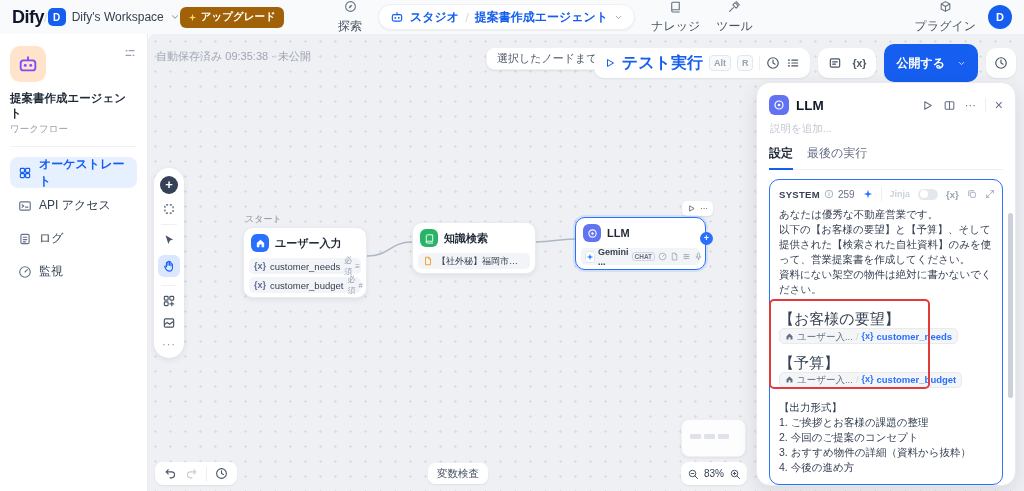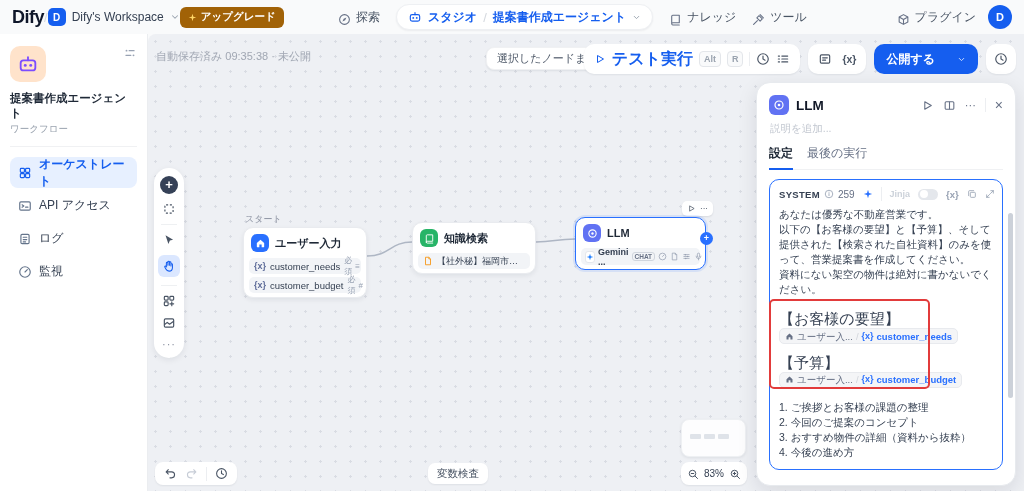--- a/index.html
+++ b/index.html
@@ -11,21 +11,21 @@
   
   .navbar { position:absolute; top:0; left:0; right:0; height:34px; display:flex; align-items:center; padding:0 12px; }
   .nav-left { display:flex; align-items:center; gap:0; }
   .logo { font-size:18px; font-weight:800; letter-spacing:-0.5px; color:#0f172a; }
   .slash { color:#d4d8de; font-size:13px; }
   .ws-chip { display:flex; align-items:center; gap:6px; cursor:pointer; }
   .ws-avatar { width:18px; height:18px; border-radius:5px; background:#155eef; color:#fff; font-size:10px; font-weight:700; display:flex; align-items:center; justify-content:center; }
   .ws-name { font-size:12px; font-weight:400; color:#354052; }
   .upgrade-btn { display:flex; align-items:center; gap:4px; height:21px; padding:0 8px; border-radius:6px; background:#a16207; color:#fff; font-size:10.5px; font-weight:700; }
   .nav-center { position:absolute; left:338px; top:0; height:34px; display:flex; align-items:center; gap:16px; }
-  .nav-item { display:flex; align-items:flex-end; gap:5px; font-size:12px; font-weight:500; color:#495464; cursor:pointer; }
+  .nav-item { display:flex; align-items:center; gap:5px; font-size:12px; font-weight:500; color:#495464; cursor:pointer;flex-direction:column; }
   .studio-pill { display:flex; align-items:center; gap:6px; height:26px; padding:0 11px; background:#fff; border:1px solid #eef0f3; border-radius:14px; box-shadow:0 1px 2px rgba(16,24,40,.06); }
   .studio-pill .lbl { font-size:12px; font-weight:700; color:#155eef; }
   .nav-right { margin-left:auto; display:flex; align-items:center; gap:12px; }
   .avatar { width:24px; height:24px; border-radius:50%; background:#155eef; color:#fff; font-size:11px; font-weight:700; display:flex; align-items:center; justify-content:center; }
 
   
   .sidebar { position:absolute; top:34px; left:0; bottom:0; width:148px; background:#fff; border-right:1px solid #ebedf0; padding:12px 10px; }
   .sb-head { display:flex; justify-content:space-between; align-items:flex-start; }
   .app-icon { width:36px; height:36px; border-radius:10px; background:#ffe3cb; display:flex; align-items:center; justify-content:center; }
   .sb-title { margin-top:9px; font-size:11.5px; font-weight:700; color:#1f2937; }
@@ -39,21 +39,21 @@
   
   .canvas { position:absolute; top:34px; left:148px; right:0; bottom:0; background:#eef0f4; border-top-left-radius:8px;
             background-image:radial-gradient(#d9dce3 1px, rgba(0,0,0,0) 1.2px); background-size:15px 15px; }
   .autosave { position:absolute; left:8px; top:15px; font-size:11px; color:#a1a7b3; }
   .scroll-btn { position:absolute; left:338px; top:13px; height:23px; padding:0 10px; background:#fff; border:1px solid #f0f1f3; border-radius:8px; box-shadow:0 1px 2px rgba(16,24,40,.08); font-size:11px; color:#495464; display:flex; align-items:center; }
   .top-controls { position:absolute; right:8px; top:10px; display:flex; align-items:center; gap:8px; }
   .ctl-pill { display:flex; align-items:center; gap:6px; height:30px; padding:0 10px; background:#fff; border-radius:10px; box-shadow:0 1px 2px rgba(16,24,40,.07); }
   .test-run { color:#155eef; font-size:16px; font-weight:700; }
   .kbd { height:16px; padding:0 4px; border:1px solid #e3e6ea; border-radius:4px; background:#f9fafb; color:#9aa3af; font-size:9px; font-weight:600; display:flex; align-items:center; }
   .vdiv { width:1px; height:14px; background:#eceef1; }
-  .publish-btn { display:flex; align-items:center; gap:22px; height:30px; padding:0 12px; background:#155eef; border-radius:10px; color:#fff; font-size:12px; font-weight:700; }
+  .publish-btn { display:flex; align-items:center; gap:12px; height:38px; padding:0 12px; background:#155eef; border-radius:10px; color:#fff; font-size:12px; font-weight:700; }
   .round-btn { width:30px; height:30px; background:#fff; border-radius:10px; box-shadow:0 1px 2px rgba(16,24,40,.07); display:flex; align-items:center; justify-content:center; color:#495464; }
   .gray-ic { color:#495464; }
   .varx { font-size:10.5px; font-weight:700; color:#495464; }
 
   .toolbar { position:absolute; left:6px; top:134px; width:30px; background:#fff; border-radius:15px; box-shadow:0 2px 6px rgba(16,24,40,.08); padding:8px 0; display:flex; flex-direction:column; align-items:center; gap:8px; }
   .tb-div { width:16px; height:1px; background:#eef0f2; }
   .tb-ic { color:#495464; cursor:pointer; display:flex; }
   .tb-active { width:22px; height:22px; background:#dbe7ff; border-radius:6px; display:flex; align-items:center; justify-content:center; color:#155eef; }
   .add-node { width:18px; height:18px; border-radius:50%; background:#354157; color:#fff; font-size:13px; line-height:17px; text-align:center; font-weight:600; }
   .tb-more { color:#8a90a0; font-size:11px; letter-spacing:1px; }
@@ -613,20 +613,21 @@
                 <use href="#i-home"></use>
               </svg>
             <span class="vp-node">ユーザー入...</span>
             <span class="vp-slash">/</span>
             <span class="vp-x">{x}</span>
             <span class="vp-name">customer_budget</span>
           </div>
         </div>
 
         <div class="pc-output">
+          <div>【出力形式】</div>
           <div>1. ご挨拶とお客様の課題の整理</div>
           <div>2. 今回のご提案のコンセプト</div>
           <div>3. おすすめ物件の詳細（資料から抜粋）</div>
           <div>4. 今後の進め方</div>
         </div>
       </div>
     </div>
 
     <div class="p-scroll"></div>
   </div>

